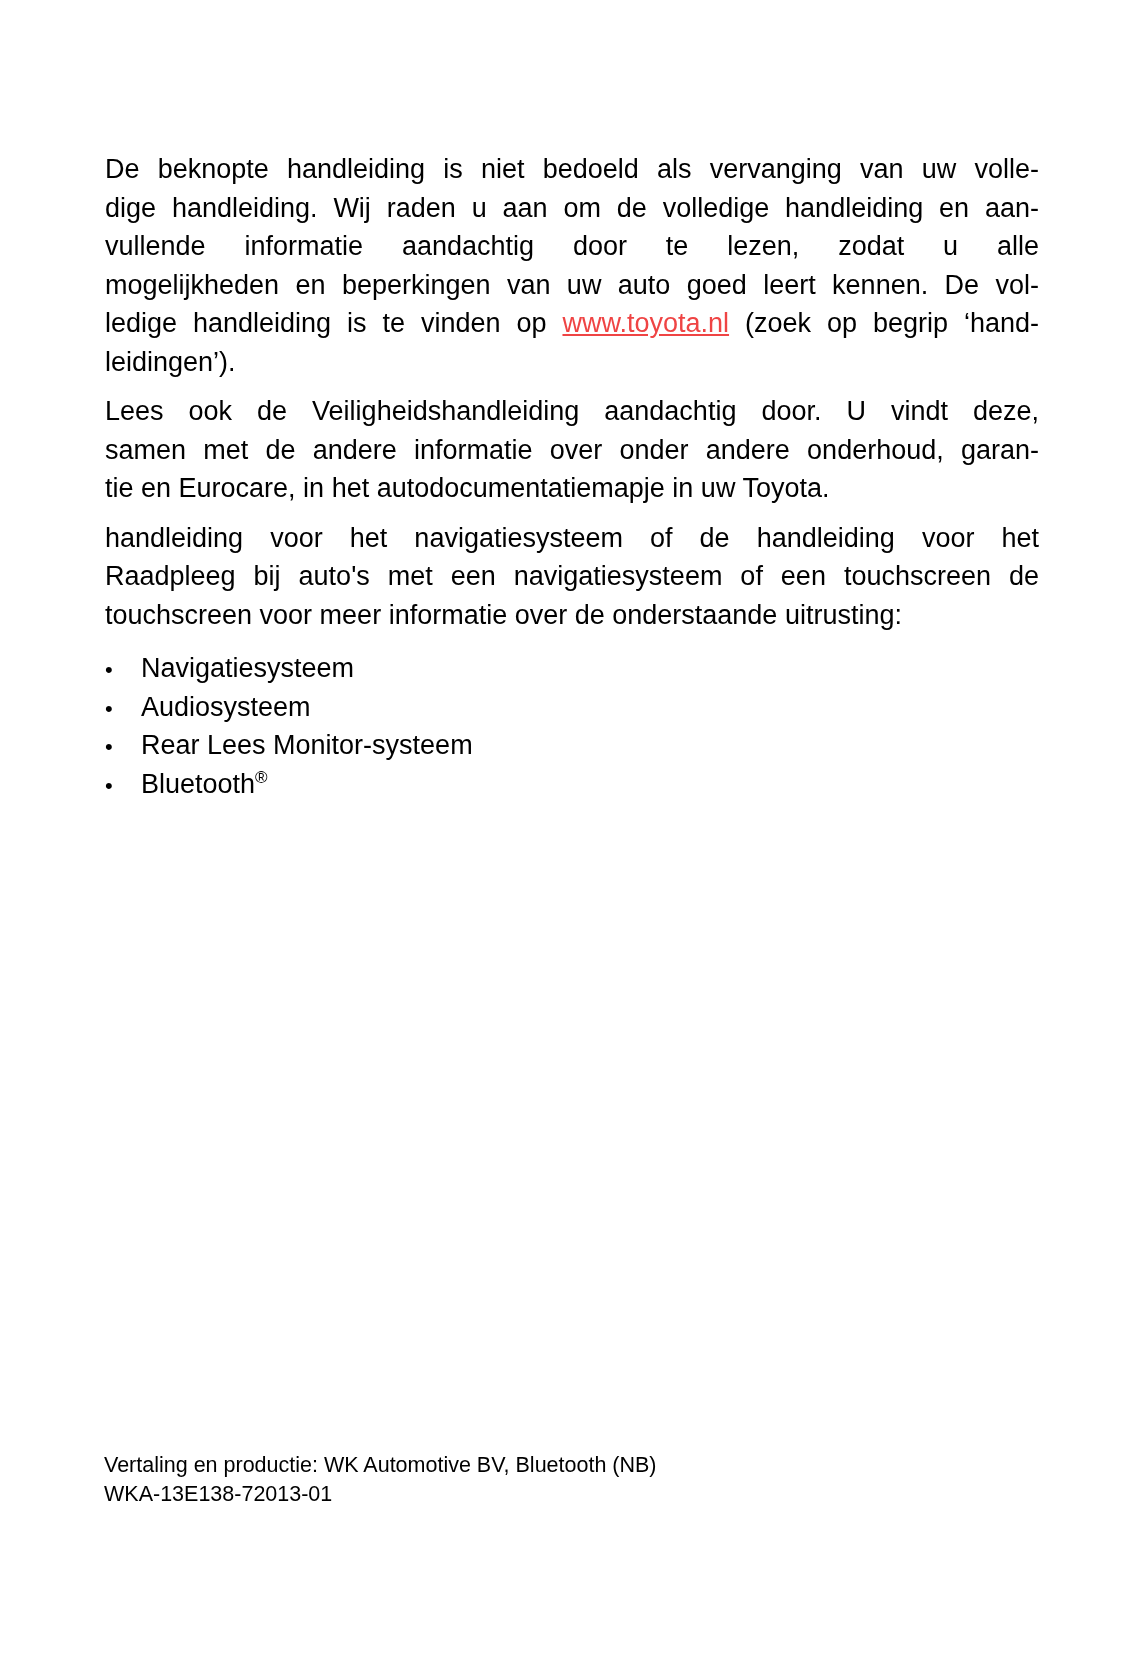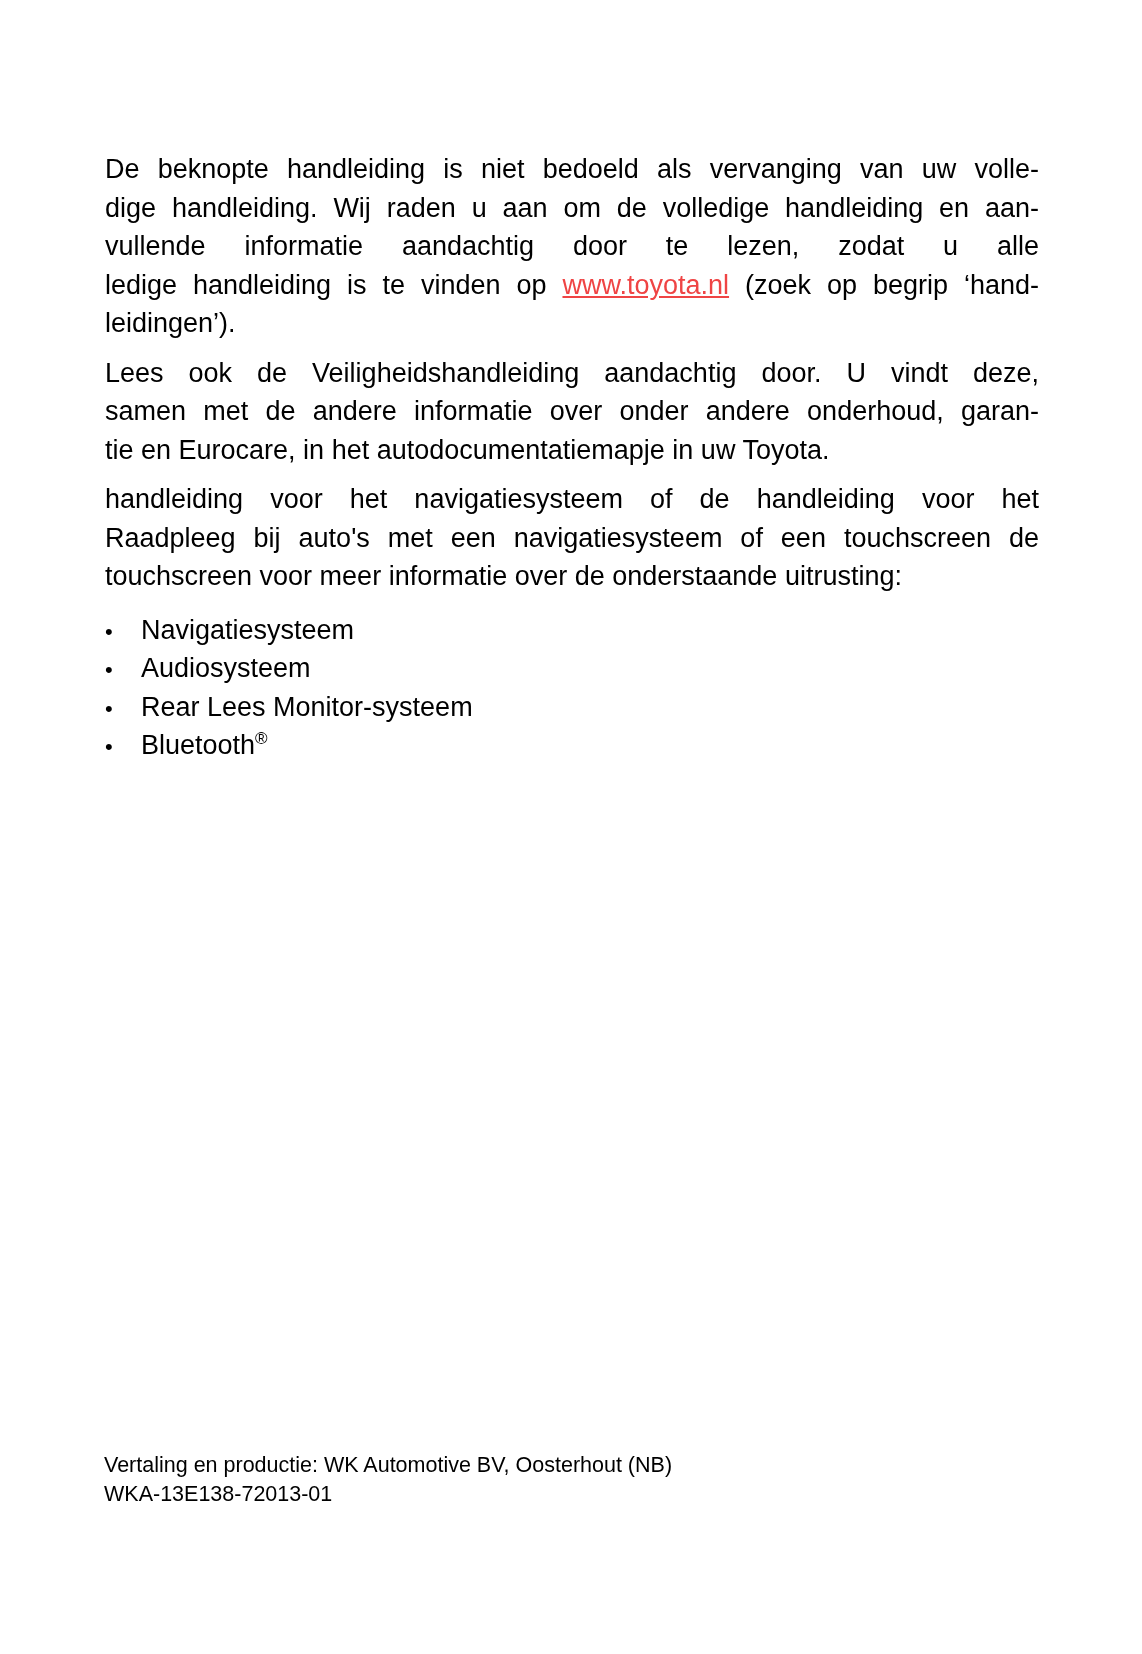--- a/index.html
+++ b/index.html
@@ -64,20 +64,21 @@
 </head>
 <body>
 
 <div class="page">
   <div class="content">
 
     <div class="para">
       <div class="line j">De beknopte handleiding is niet bedoeld als vervanging van uw volle-</div>
       <div class="line j">dige handleiding. Wij raden u aan om de volledige handleiding en aan-</div>
       <div class="line j">vullende informatie aandachtig door te lezen, zodat u alle</div>
+      <div class="line j">mogelijkheden en beperkingen van uw auto goed leert kennen. De vol-</div>
       <div class="line j"><span>ledige handleiding is te vinden op </span><a class="link">www.toyota.nl</a><span> (zoek op begrip ‘hand-</span></div>
       <div class="line last">leidingen’).</div>
     </div>
 
     <div class="para">
       <div class="line j">Lees ook de Veiligheidshandleiding aandachtig door. U vindt deze,</div>
       <div class="line j">samen met de andere informatie over onder andere onderhoud, garan-</div>
       <div class="line last">tie en Eurocare, in het autodocumentatiemapje in uw Toyota.</div>
     </div>
 
@@ -102,16 +103,16 @@
       </div>
       <div class="bullet-item">
         <span class="bullet">•</span>
         <span class="bullet-label"><span>Bluetooth</span><sup class="reg">®</sup></span>
       </div>
     </div>
 
   </div>
 
   <div class="footer">
-    <div>Vertaling en productie: WK Automotive BV, Oosterhout (NB)</div>
+    <div>Vertaling en productie: WK Automotive BV, Bluetooth (NB)</div>
     <div>WKA-13E138-72013-01</div>
   </div>
 </div>
 
 </body></html>

